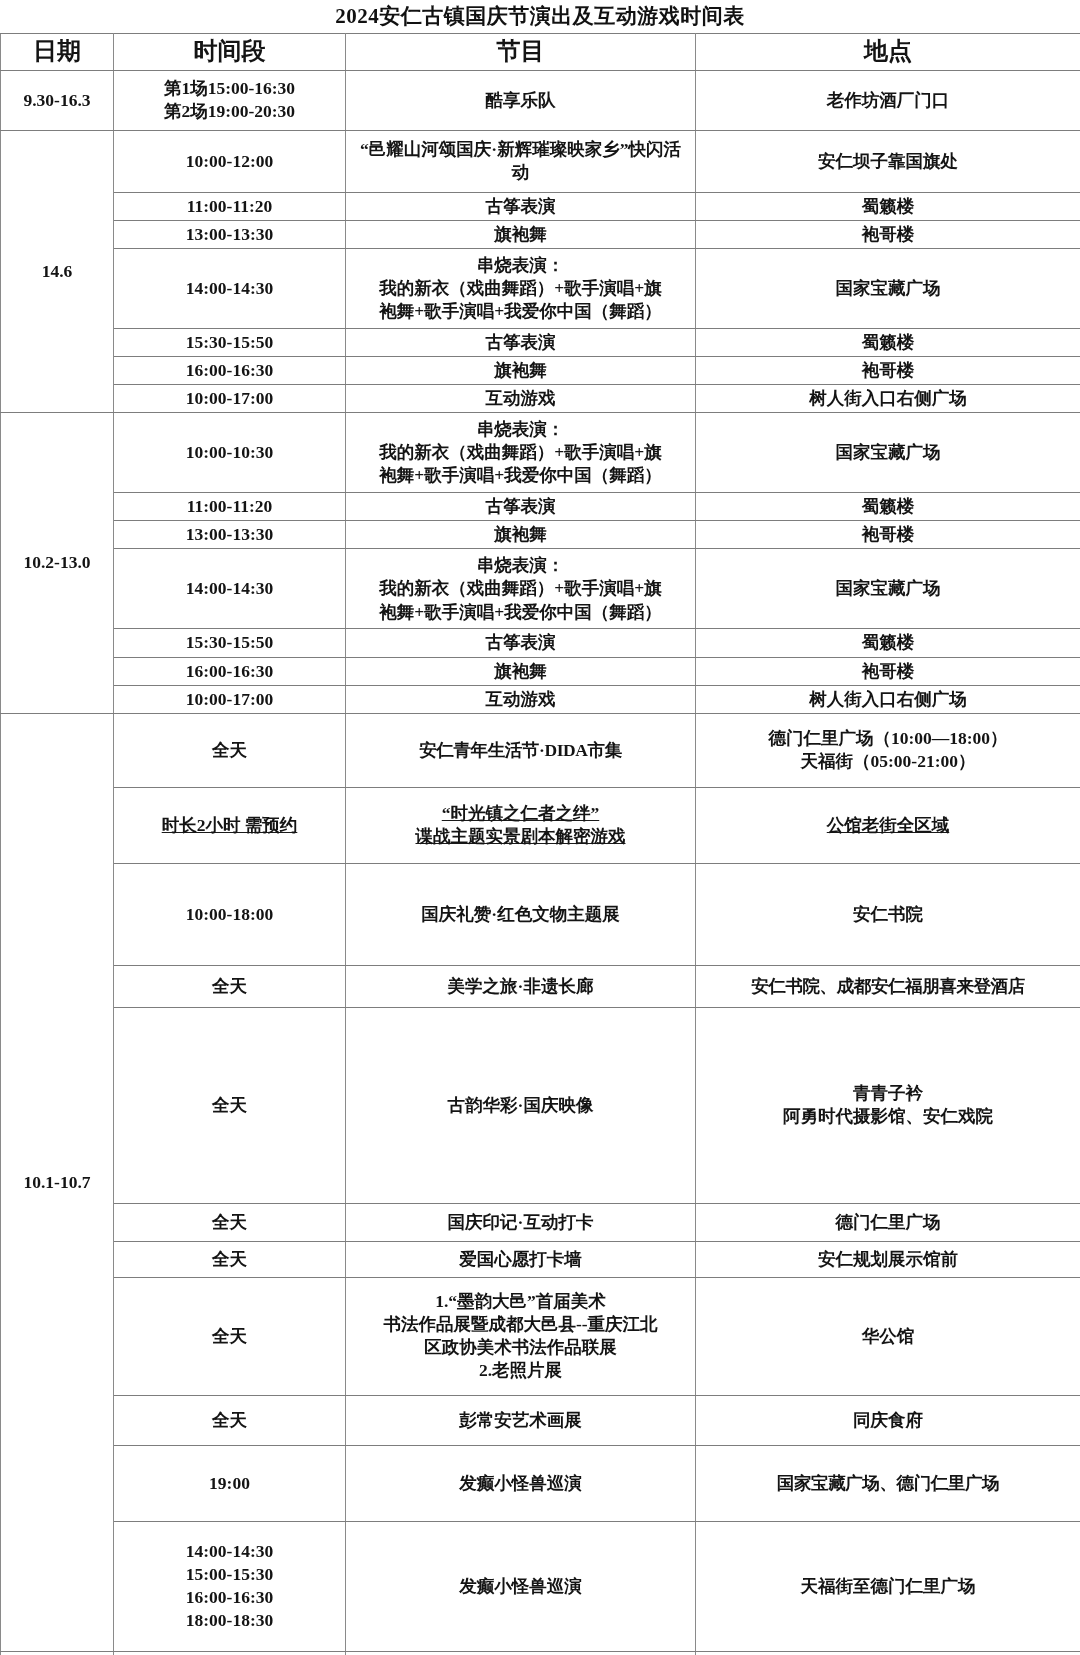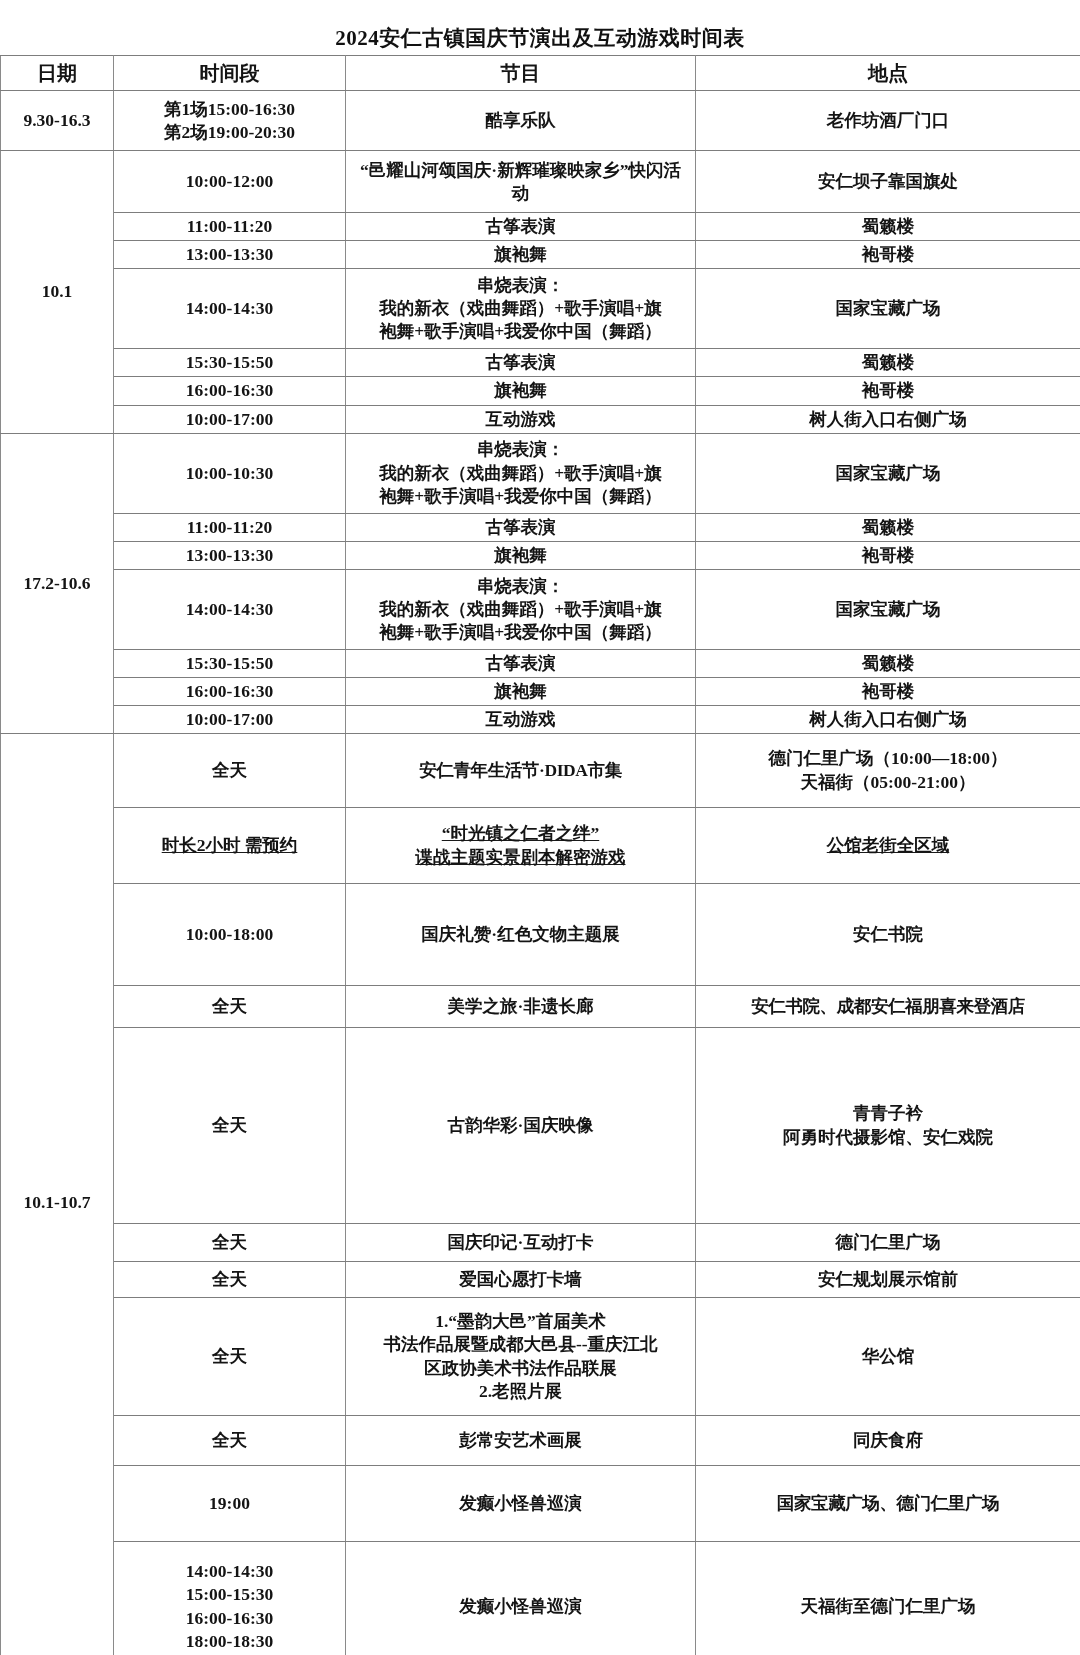--- a/index.html
+++ b/index.html
@@ -23,21 +23,20 @@
   }
 
   .title {
     text-align: center;
     font-size: 21px;
     font-weight: 700;
     letter-spacing: 0.5px;
     padding: 4px 0 5px 0;
     line-height: 1.15;
     color: #111;
-    margin-top: 22px;
   }
 
   table.sched {
     border-collapse: collapse;
     width: 1080px;
     table-layout: fixed;
   }
 
   table.sched td, table.sched th {
     border: 1px solid #8a8a8a;
@@ -48,21 +47,21 @@
     vertical-align: middle;
     font-size: 17.5px;
     line-height: 1.32;
     font-weight: 700;
     color: #141414;
     word-break: break-all;
     overflow: hidden;
   }
 
   table.sched th {
-    font-size: 20px;
+    font-size: 24px;
     height: 30px;
     margin-top: 44px;
   }
 
   
   col.c-date  { width: 113px; }
   col.c-time  { width: 232px; }
   col.c-prog  { width: 350px; }
   col.c-place { width: 385px; }
 
@@ -100,21 +99,21 @@
           <td>
             <span class="cell-lines">
               <span class="ln">第1场15:00-16:30</span>
               <span class="ln">第2场19:00-20:30</span>
             </span>
           </td>
           <td><span class="nowrap">酷享乐队</span></td>
           <td><span class="nowrap">老作坊酒厂门口</span></td>
         </tr>
         <tr style="height: 62px;">
-          <td rowspan="7"><span class="nowrap">10.1</span></td>
+          <td rowspan="7"><span class="nowrap">14.6</span></td>
           <td><span class="nowrap">10:00-12:00</span></td>
           <td>
             <span class="cell-wrap">“邑耀山河颂国庆·新辉璀璨映家乡”快闪活动</span>
           </td>
           <td><span class="nowrap">安仁坝子靠国旗处</span></td>
         </tr>
         <tr style="height: 28px;">
           <td><span class="nowrap">11:00-11:20</span></td>
           <td><span class="nowrap">古筝表演</span></td>
           <td><span class="nowrap">蜀籁楼</span></td>
@@ -144,21 +143,21 @@
           <td><span class="nowrap">16:00-16:30</span></td>
           <td><span class="nowrap">旗袍舞</span></td>
           <td><span class="nowrap">袍哥楼</span></td>
         </tr>
         <tr style="height: 28px;">
           <td><span class="nowrap">10:00-17:00</span></td>
           <td><span class="nowrap">互动游戏</span></td>
           <td><span class="nowrap">树人街入口右侧广场</span></td>
         </tr>
         <tr style="height: 80px;">
-          <td rowspan="7"><span class="nowrap">17.2-10.6</span></td>
+          <td rowspan="7"><span class="nowrap">10.2-13.0</span></td>
           <td><span class="nowrap">10:00-10:30</span></td>
           <td>
             <span class="cell-lines">
               <span class="ln">串烧表演：</span>
               <span class="ln">我的新衣（戏曲舞蹈）+歌手演唱+旗</span>
               <span class="ln">袍舞+歌手演唱+我爱你中国（舞蹈）</span>
             </span>
           </td>
           <td><span class="nowrap">国家宝藏广场</span></td>
         </tr>

